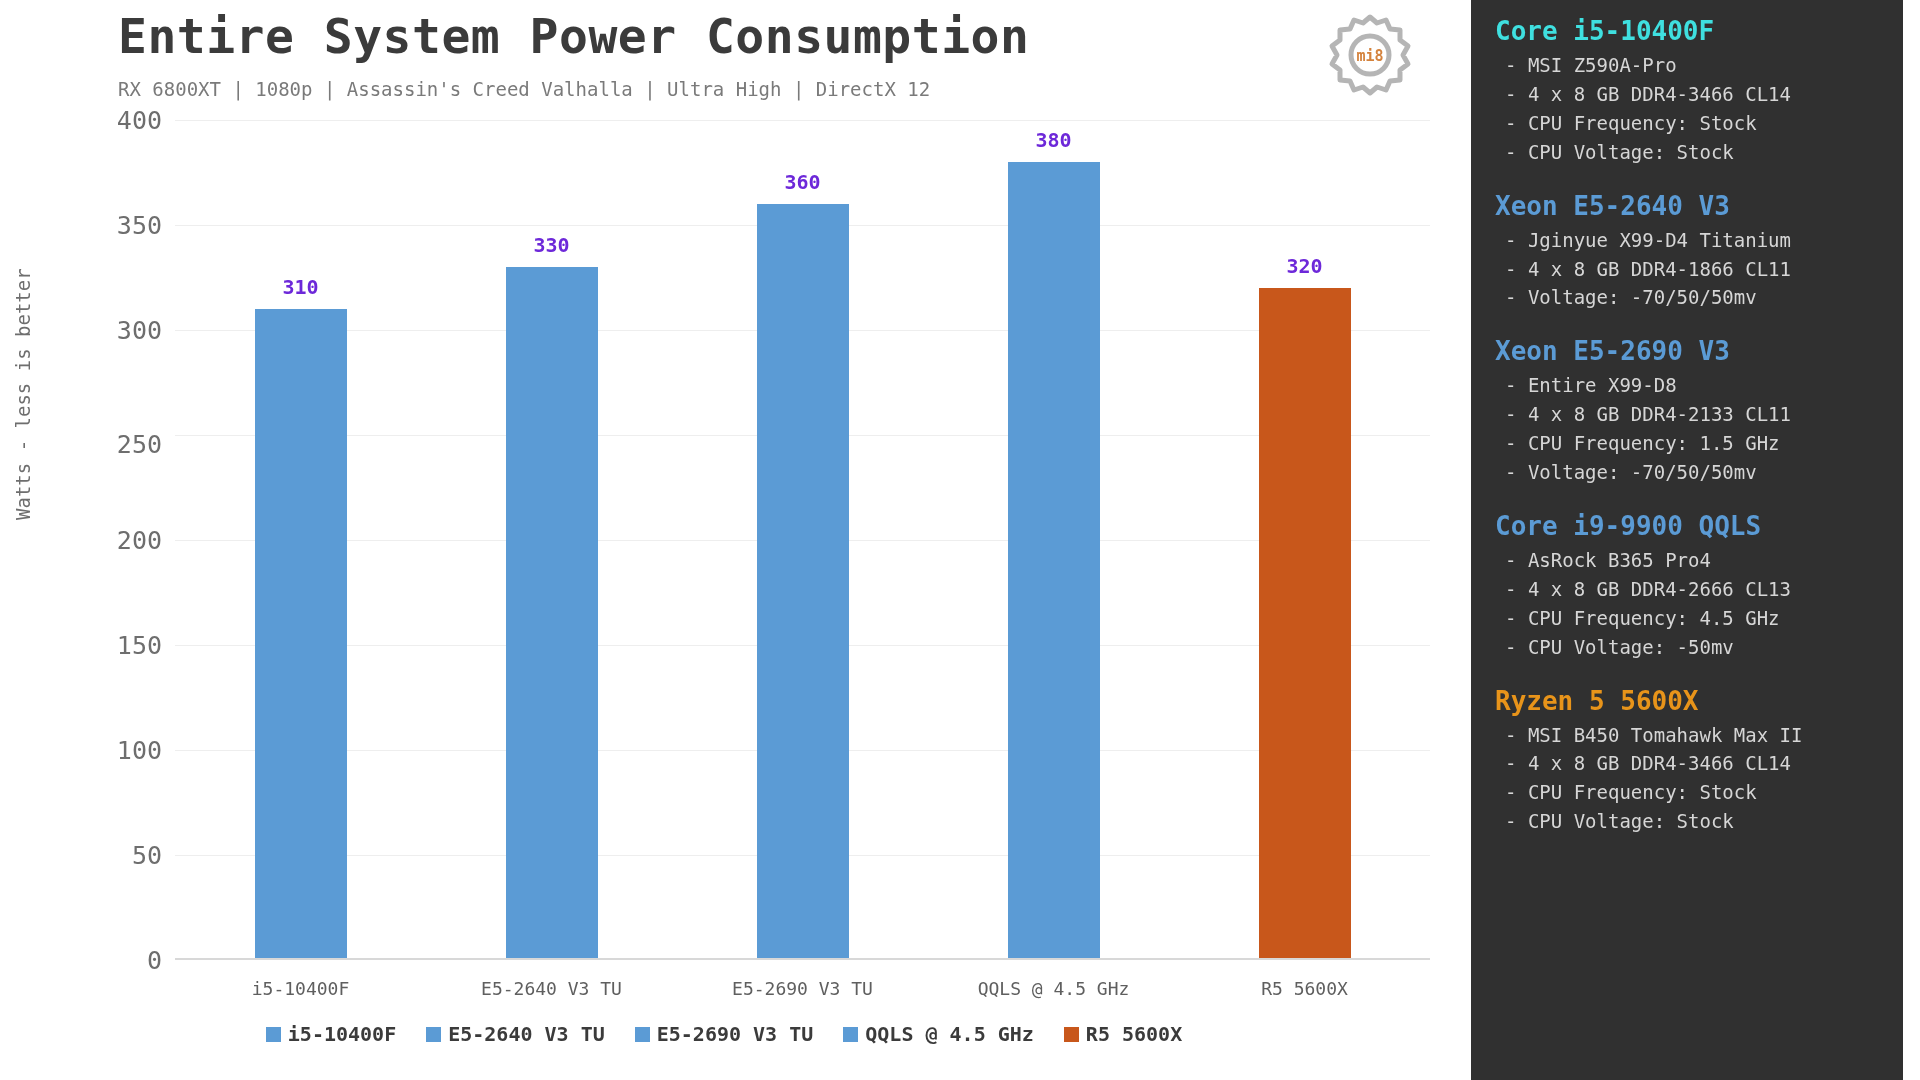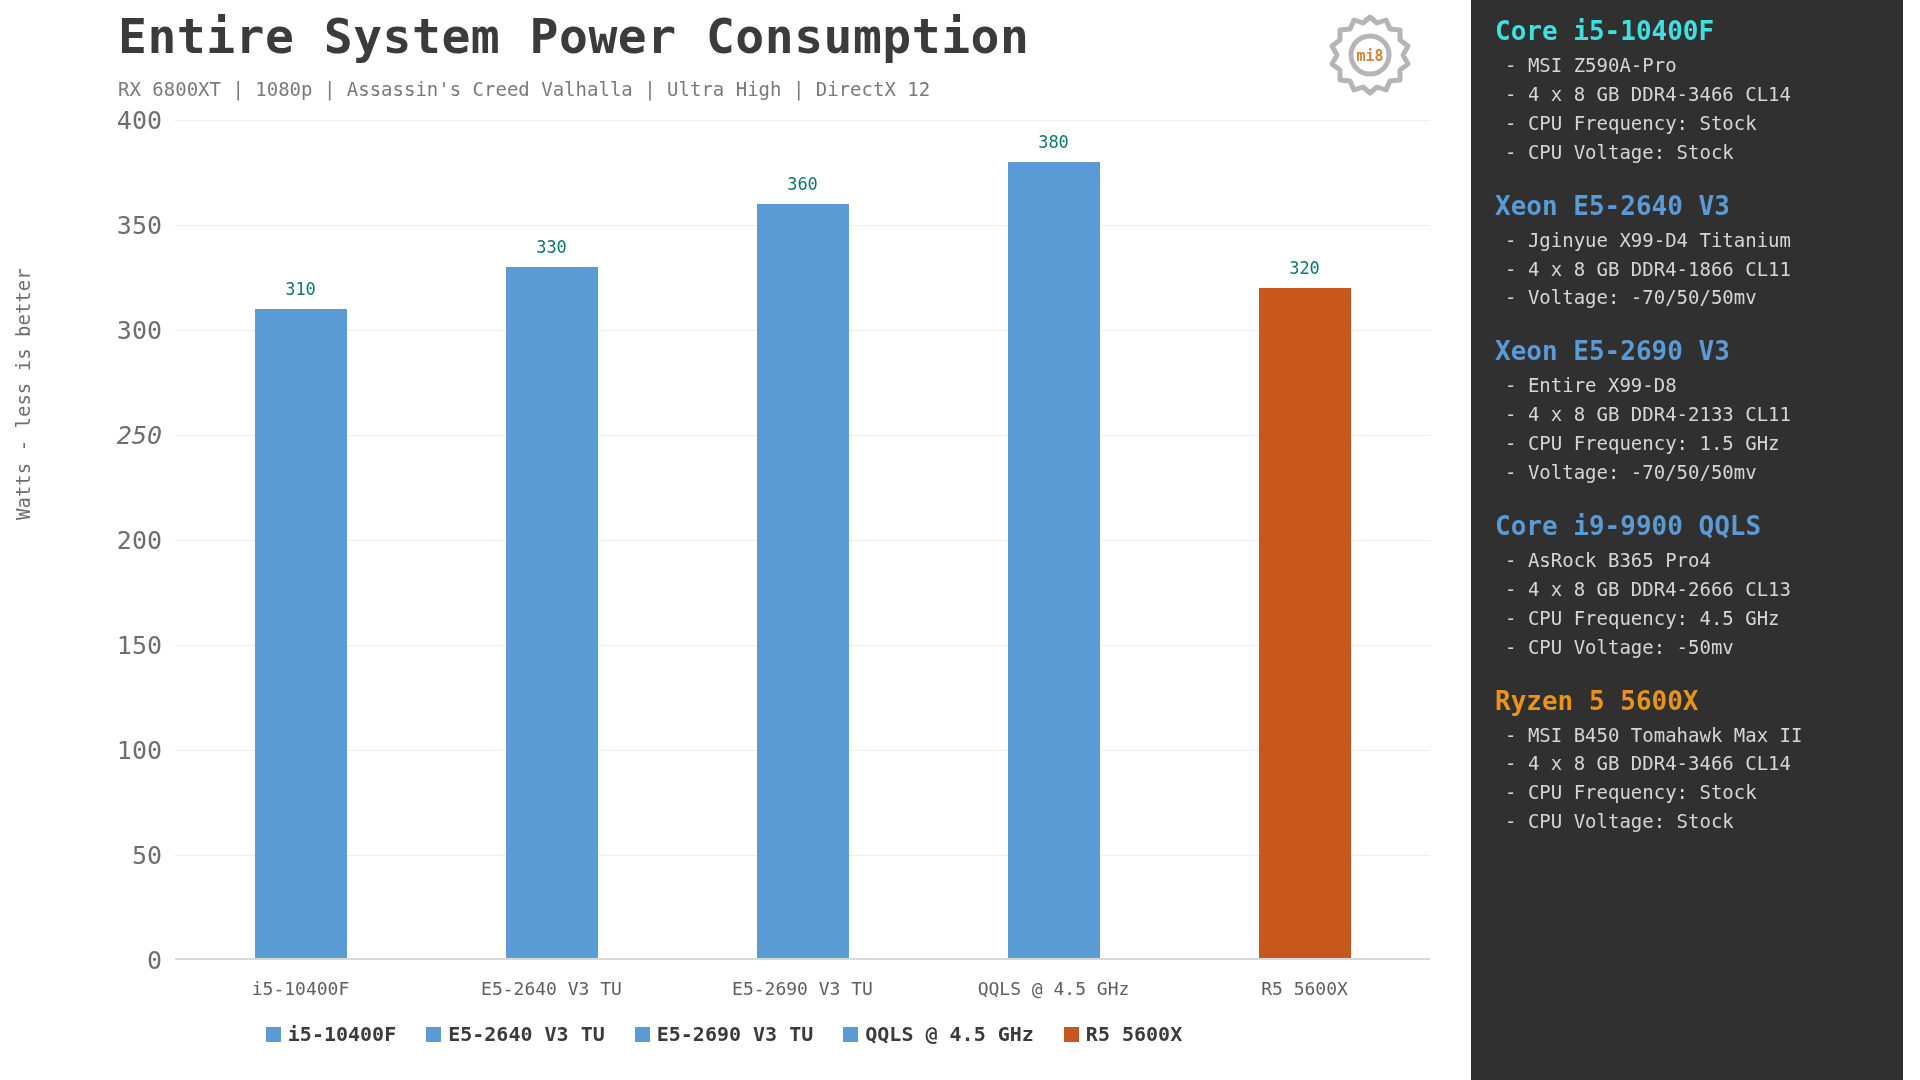--- a/index.html
+++ b/index.html
@@ -75,21 +75,21 @@
   .barslot{
     position:absolute;bottom:0;height:840px;
   }
   .bar{
     position:absolute;bottom:0;left:50%;transform:translateX(-50%);
     width:92px;
   }
   .bar-val{
     position:absolute;left:50%;transform:translateX(-50%);
     font-family:"DejaVu Sans Mono","Liberation Mono",monospace;
-    font-size:17px;font-weight:normal;color:#0f766e;white-space:nowrap;
+    font-size:20px;font-weight:bold;color:#6d28d9;white-space:nowrap;
   }
   .xtick{
     position:absolute;top:858px;left:0;width:100%;
     text-align:center;
     font-family:"DejaVu Sans Mono","Liberation Mono",monospace;
     font-size:18px;color:#5f5f5f;white-space:nowrap;
   }
 
   .legend{
     position:absolute;left:0;top:1022px;width:1448px;
@@ -146,21 +146,21 @@
 
     <div class="plot">
       <div class="plot-inner" id="grid-layer">
           <div class="gridline" style="top: 0px;"></div>
           <div class="ytick" style="top: 0px;">400</div>
           <div class="gridline" style="top: 105px;"></div>
           <div class="ytick" style="top: 105px;">350</div>
           <div class="gridline" style="top: 210px;"></div>
           <div class="ytick" style="top: 210px;">300</div>
           <div class="gridline" style="top: 315px;"></div>
-          <div class="ytick" style="top: 315px; font-style: italic;">250</div>
+          <div class="ytick" style="top: 324px;">250</div>
           <div class="gridline" style="top: 420px;"></div>
           <div class="ytick" style="top: 420px;">200</div>
           <div class="gridline" style="top: 525px;"></div>
           <div class="ytick" style="top: 525px; margin-left: 38px;">150</div>
           <div class="gridline" style="top: 630px;"></div>
           <div class="ytick" style="top: 630px;">100</div>
           <div class="gridline" style="top: 735px;"></div>
           <div class="ytick" style="top: 735px;">50</div>
           <div class="ytick" style="top: 840px;">0</div>
         </div>

